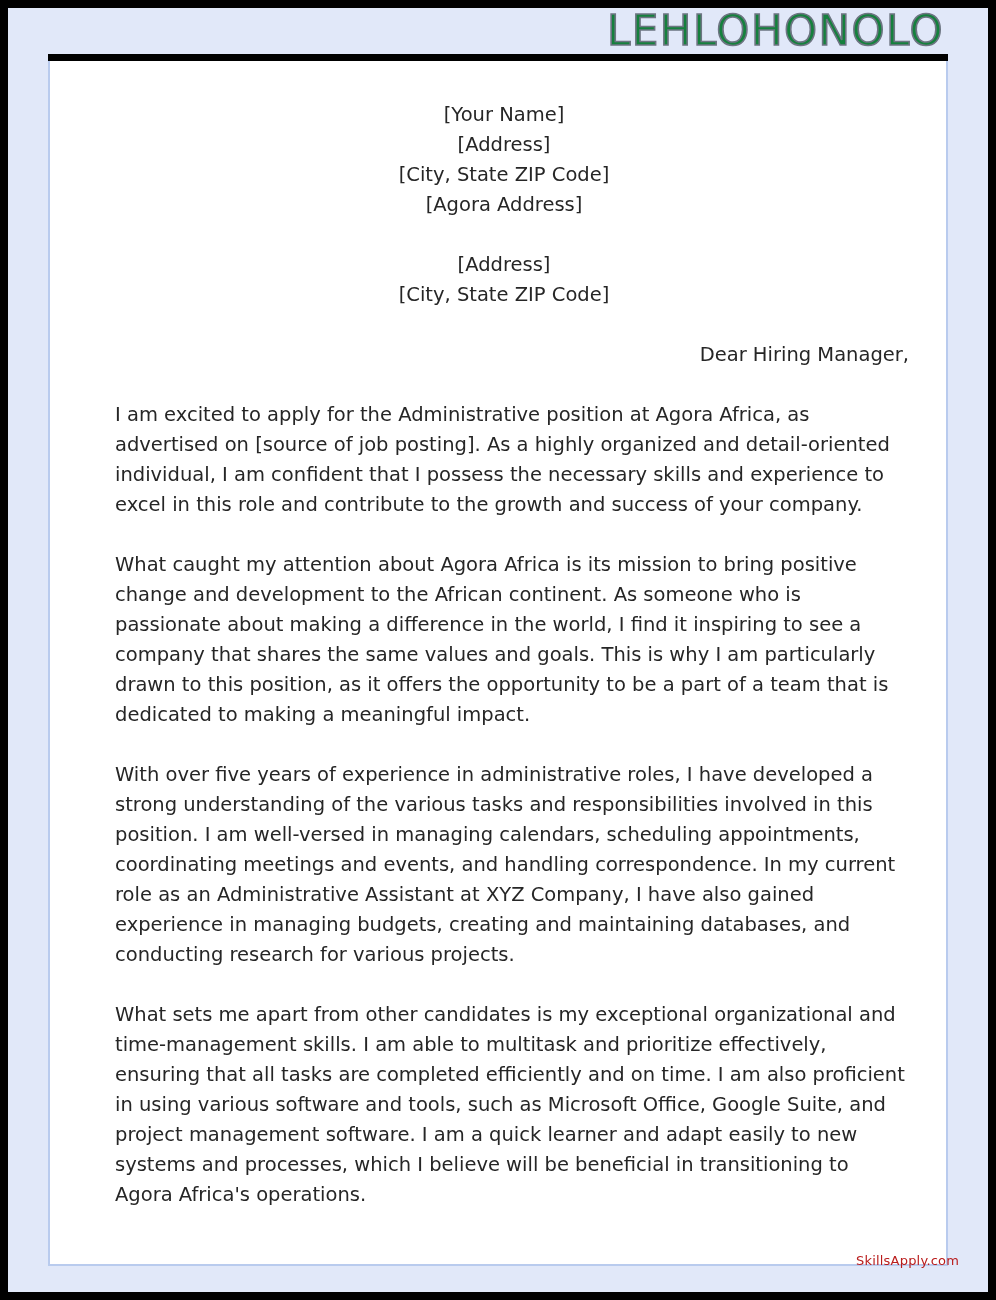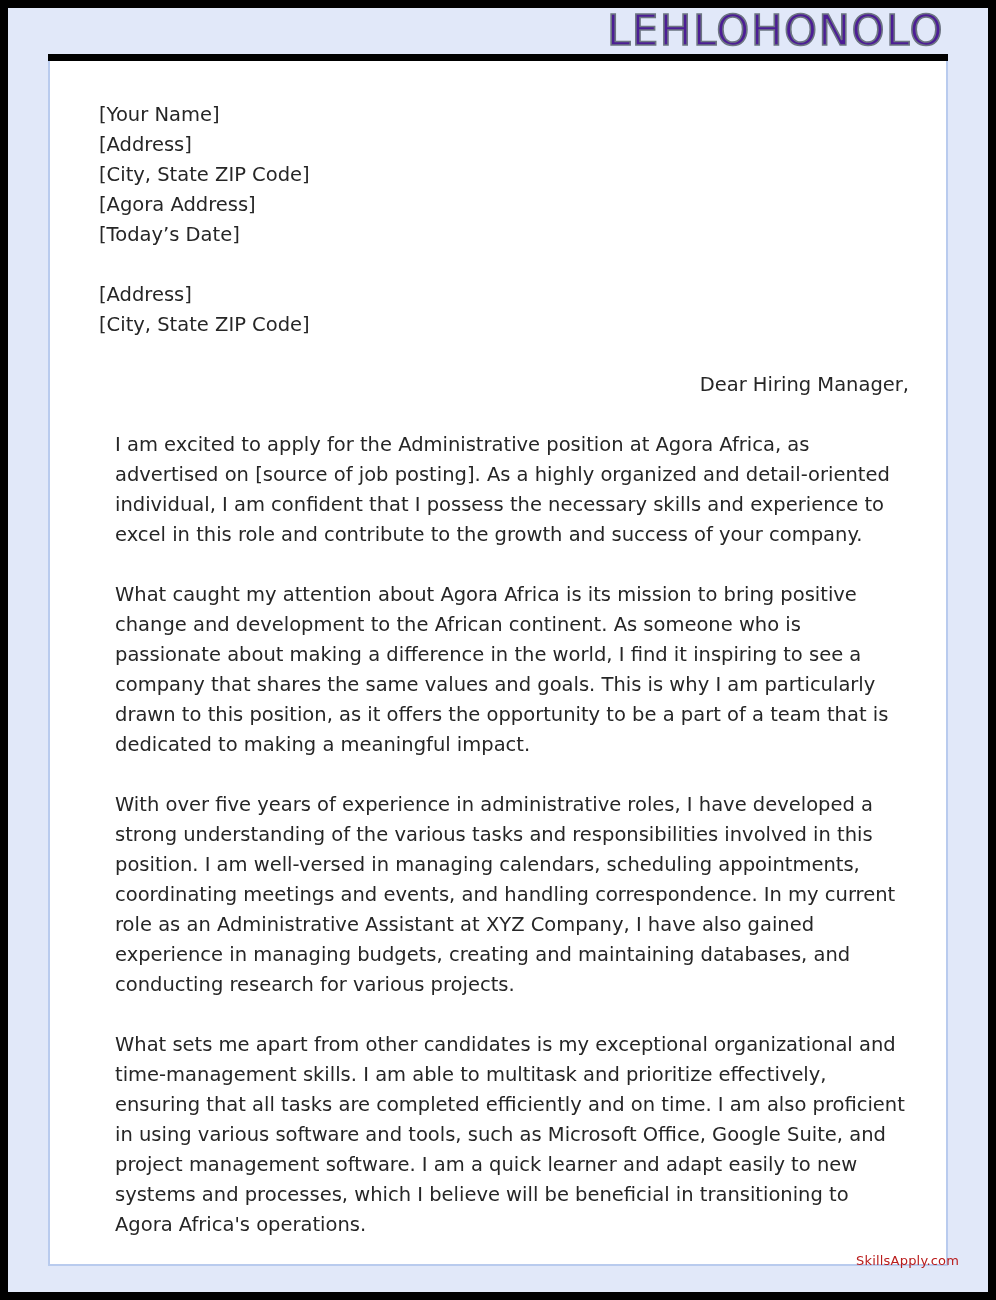--- a/index.html
+++ b/index.html
@@ -37,21 +37,21 @@
     align-items: center;
     justify-content: flex-end;
     padding-right: 44px;
     box-sizing: border-box;
   }
   .letterhead-title {
     font-family: "DejaVu Sans", "Liberation Sans", sans-serif;
     font-size: 42px;
     font-weight: 400;
     letter-spacing: 1.5px;
-    color: #4c1d95;
+    color: #15803d;
     -webkit-text-stroke: 1.6px #6d7582;
     text-stroke: 1.6px #6d7582;
     line-height: 1;
     white-space: nowrap;
   }
 
   
   .header-rule {
     position: absolute;
     left: 40px;
@@ -85,20 +85,21 @@
     line-height: 30px;
     color: #262626;
   }
 
   .addr-block {
     margin: 0 0 30px 0;
   }
   .addr-line {
     display: block;
     white-space: nowrap;
+    text-align: center;
   }
 
   .salutation {
     margin: 0 0 30px 0;
     text-align: right;
   }
 
   .para {
     margin: 0 0 30px 16px;
     text-align: left;
@@ -132,21 +133,20 @@
 
   <div class="page-sheet"></div>
 
   <div class="letter-body">
 
     <div class="addr-block">
       <span class="addr-line">[Your Name]</span>
       <span class="addr-line">[Address]</span>
       <span class="addr-line">[City, State ZIP Code]</span>
       <span class="addr-line">[Agora Address]</span>
-      <span class="addr-line">[Today’s Date]</span>
     </div>
 
     <div class="addr-block">
       <span class="addr-line">[Address]</span>
       <span class="addr-line">[City, State ZIP Code]</span>
     </div>
 
     <p class="salutation">Dear Hiring Manager,</p>
 
     <p class="para">I am excited to apply for the Administrative position at Agora Africa, as advertised on [source of job posting]. As a highly organized and detail-oriented individual, I am confident that I possess the necessary skills and experience to excel in this role and contribute to the growth and success of your company.</p>

